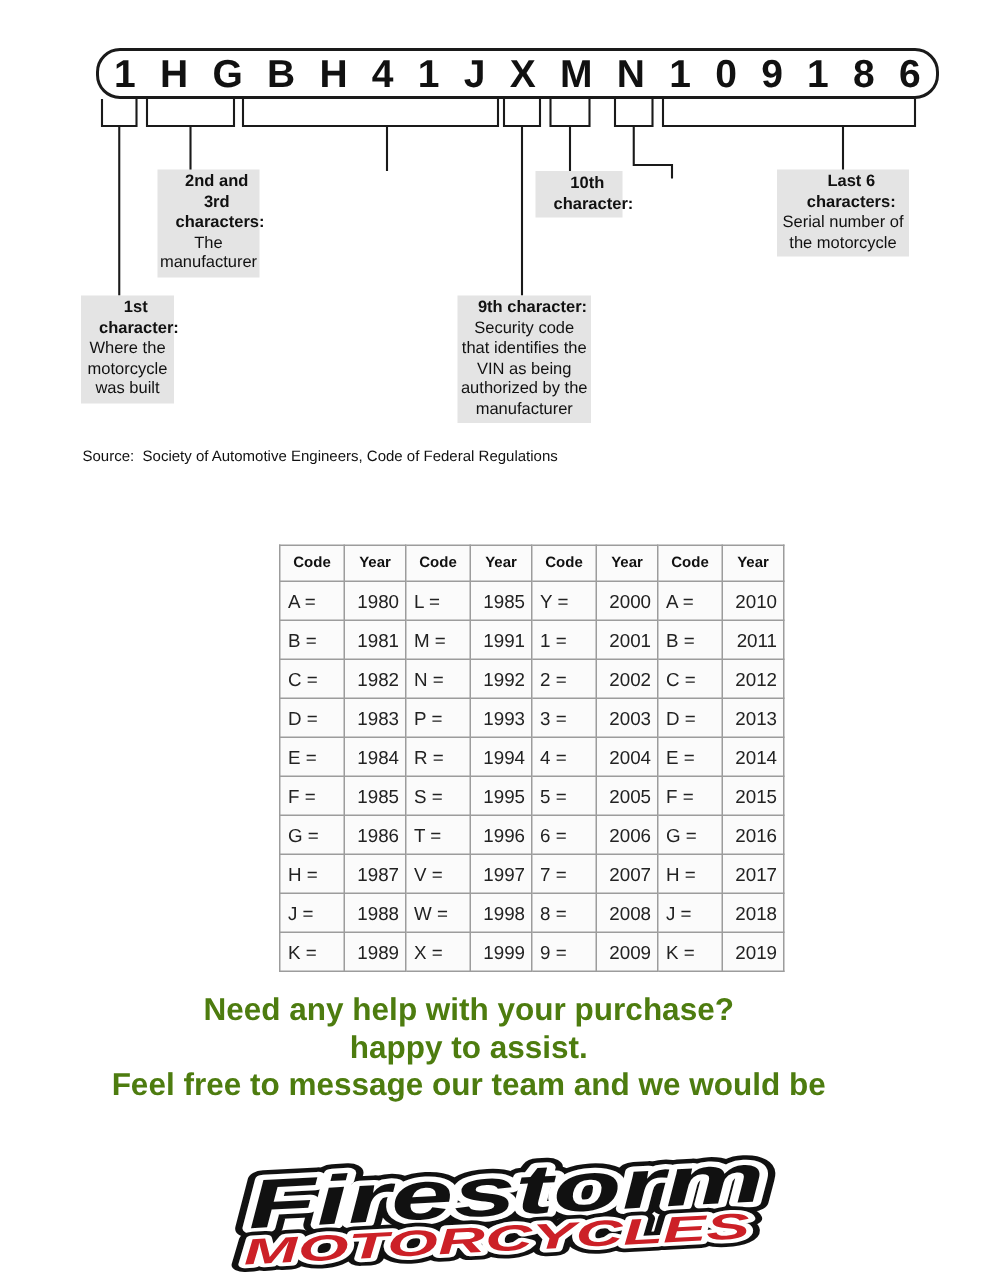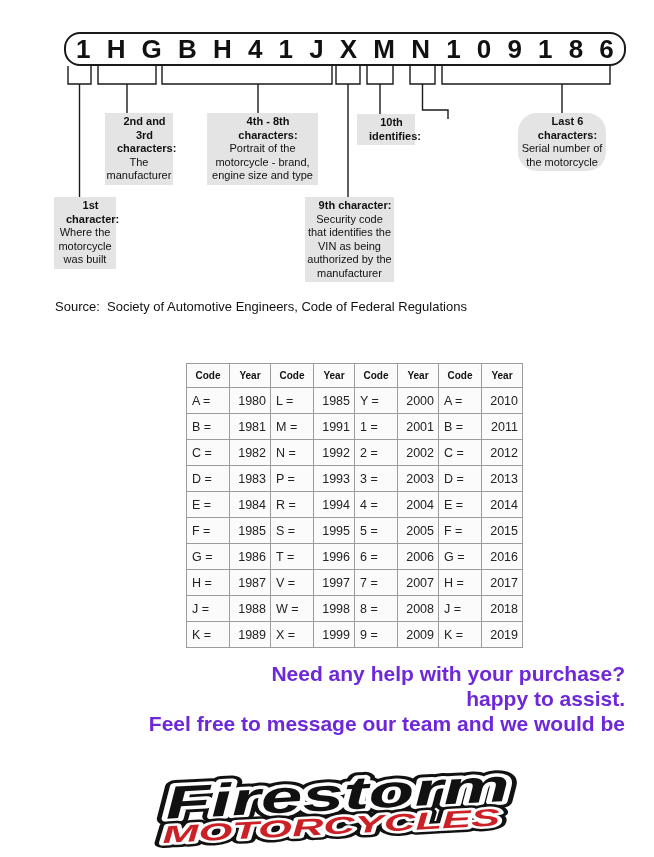--- a/index.html
+++ b/index.html
@@ -20,37 +20,37 @@
   .callout{position:absolute;background:#e4e4e4;color:#111;text-align:center;
     font-size:11px;line-height:13.5px;padding:2px 1px;box-sizing:border-box;}
   .callout .t{font-weight:bold;padding-left:11px;}
   .c-1{left:54px;top:197px;width:62px;}
   .c-2{left:105px;top:113px;width:68px;}
   .c-3{left:207px;top:113px;width:111px;}
   .c-3 .t{margin:0 16px;}
   .c-9{left:305px;top:197px;width:89px;}
   .c-10{left:357px;top:114px;width:58px;}
   .c-11{left:425px;top:118px;width:59px;}
-  .c-last{left:518px;top:113px;width:88px;border-radius:19px;}
-
-  .source{position:absolute;left:55px;top:299px;font-size:13px;color:#111;white-space:pre;}
+  .c-last{left:518px;top:113px;width:88px;}
+
+  .source{position:absolute;left:55px;top:299px;font-size:10px;color:#111;white-space:pre;}
 
   
   .year-table{position:absolute;left:186px;top:363px;border-collapse:collapse;
     font-size:12.5px;color:#222;}
   .year-table th,.year-table td{border:1px solid #9c9c9c;background:#fbfbfb;
     height:23px;box-sizing:content-box;}
   .year-table th{font-weight:bold;font-size:10px;text-align:center;padding:0 3px;color:#111;}
   .year-table th.code,.year-table td.code{width:36px;}
   .year-table th.year,.year-table td.year{width:34px;}
   .year-table td.code{text-align:left;padding-left:5px;}
   .year-table td.year{text-align:right;padding-right:4px;}
 
-  .help{position:absolute;left:0;top:661px;width:625px;text-align:right;
-    font-weight:bold;font-size:21px;line-height:25px;color:#6d28d9;}
+  .help{position:absolute;left:0;top:661px;width:625px;text-align:center;
+    font-weight:bold;font-size:21px;line-height:25px;color:#4d7c0f;}
 
   .logo-wrap{position:absolute;left:138px;top:758px;width:392px;height:96px;}
 </style>
 </head>
 <body>
 
 <div class="page">
 
   <svg class="lines" width="654" height="310" viewBox="0 0 654 310">
     <g fill="none" stroke="#1a1a1a" stroke-width="1.4">
@@ -92,30 +92,26 @@
   </div>
 
   <div class="callout c-1">
     <div class="t">1st character:</div>
     <div class="b">Where the motorcycle was built</div>
   </div>
   <div class="callout c-2">
     <div class="t">2nd and 3rd characters:</div>
     <div class="b">The manufacturer</div>
   </div>
-  <div class="callout c-3">
-    <div class="t">4th - 8th characters:</div>
-    <div class="b">Portrait of the motorcycle - brand, engine size and type</div>
-  </div>
   <div class="callout c-9">
     <div class="t">9th character:</div>
     <div class="b">Security code that identifies the VIN as being authorized by the manufacturer</div>
   </div>
   <div class="callout c-10">
-    <div class="t">10th identifies:</div>
+    <div class="t">10th character:</div>
   </div>
   <div class="callout c-last">
     <div class="t">Last 6 characters:</div>
     <div class="b">Serial number of the motorcycle</div>
   </div>
 
   <div class="source">Source:  Society of Automotive Engineers, Code of Federal Regulations</div>
 
   <table class="year-table">
     <thead>

